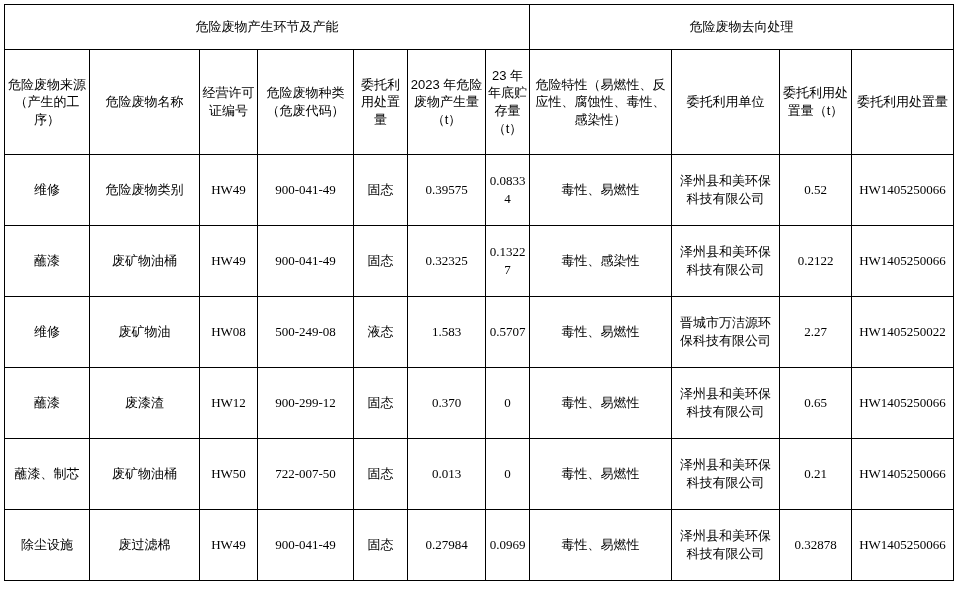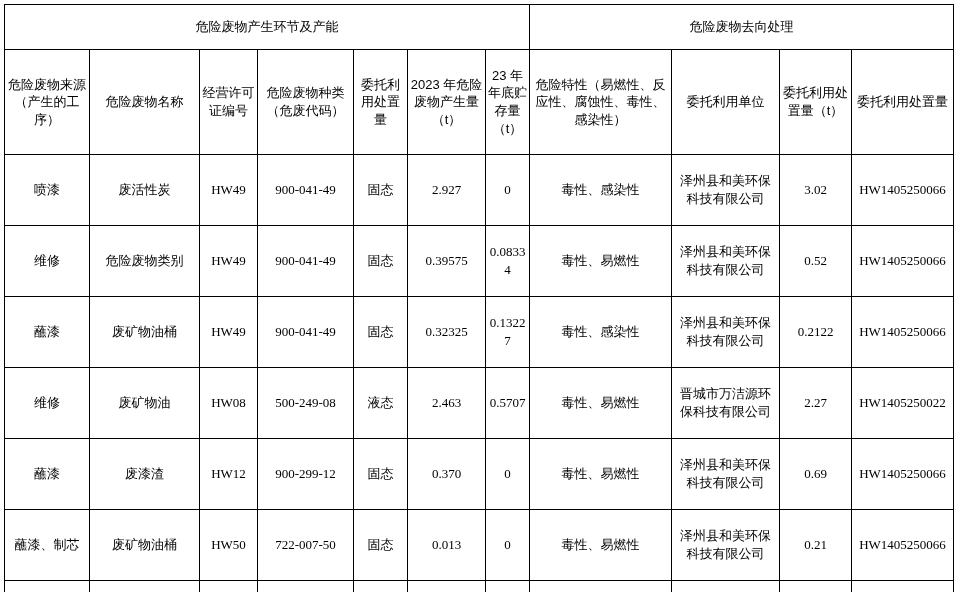--- a/index.html
+++ b/index.html
@@ -87,33 +87,20 @@
         <td class="colhead">危险废物种类（危废代码）</td>
         <td class="colhead">委托利用处置量</td>
         <td class="colhead">2023 年危险废物产生量（t）</td>
         <td class="colhead">23 年年底贮存量（t）</td>
         <td class="colhead">危险特性（易燃性、反应性、腐蚀性、毒性、感染性）</td>
         <td class="colhead">委托利用单位</td>
         <td class="colhead">委托利用处置量（t）</td>
         <td class="colhead">委托利用处置量</td>
       </tr>
 
-      <tr class="datarow">
-        <td>喷漆</td>
-        <td>废活性炭</td>
-        <td class="code">HW49</td>
-        <td class="code">900-041-49</td>
-        <td>固态</td>
-        <td class="num">2.927</td>
-        <td class="num">0</td>
-        <td>毒性、感染性</td>
-        <td class="leftpad">泽州县和美环保科技有限公司</td>
-        <td class="num">3.02</td>
-        <td class="code">HW1405250066</td>
-      </tr>
 
       <tr class="datarow">
         <td>维修</td>
         <td>危险废物类别</td>
         <td class="code">HW49</td>
         <td class="code">900-041-49</td>
         <td>固态</td>
         <td class="num">0.39575</td>
         <td class="num">0.08334</td>
         <td>毒性、易燃性</td>
@@ -135,39 +122,39 @@
         <td class="num">0.2122</td>
         <td class="code">HW1405250066</td>
       </tr>
 
       <tr class="datarow">
         <td>维修</td>
         <td>废矿物油</td>
         <td class="code">HW08</td>
         <td class="code">500-249-08</td>
         <td>液态</td>
-        <td class="num">2.463</td>
+        <td class="num">1.583</td>
         <td class="num">0.5707</td>
         <td>毒性、易燃性</td>
         <td class="leftpad">晋城市万洁源环保科技有限公司</td>
         <td class="num">2.27</td>
         <td class="code">HW1405250022</td>
       </tr>
 
       <tr class="datarow">
         <td>蘸漆</td>
         <td>废漆渣</td>
         <td class="code">HW12</td>
         <td class="code">900-299-12</td>
         <td>固态</td>
         <td class="num">0.370</td>
         <td class="num">0</td>
         <td>毒性、易燃性</td>
         <td class="leftpad">泽州县和美环保科技有限公司</td>
-        <td class="num">0.69</td>
+        <td class="num">0.65</td>
         <td class="code">HW1405250066</td>
       </tr>
 
       <tr class="datarow">
         <td>蘸漆、制芯</td>
         <td>废矿物油桶</td>
         <td class="code">HW50</td>
         <td class="code">722-007-50</td>
         <td>固态</td>
         <td class="num">0.013</td>

